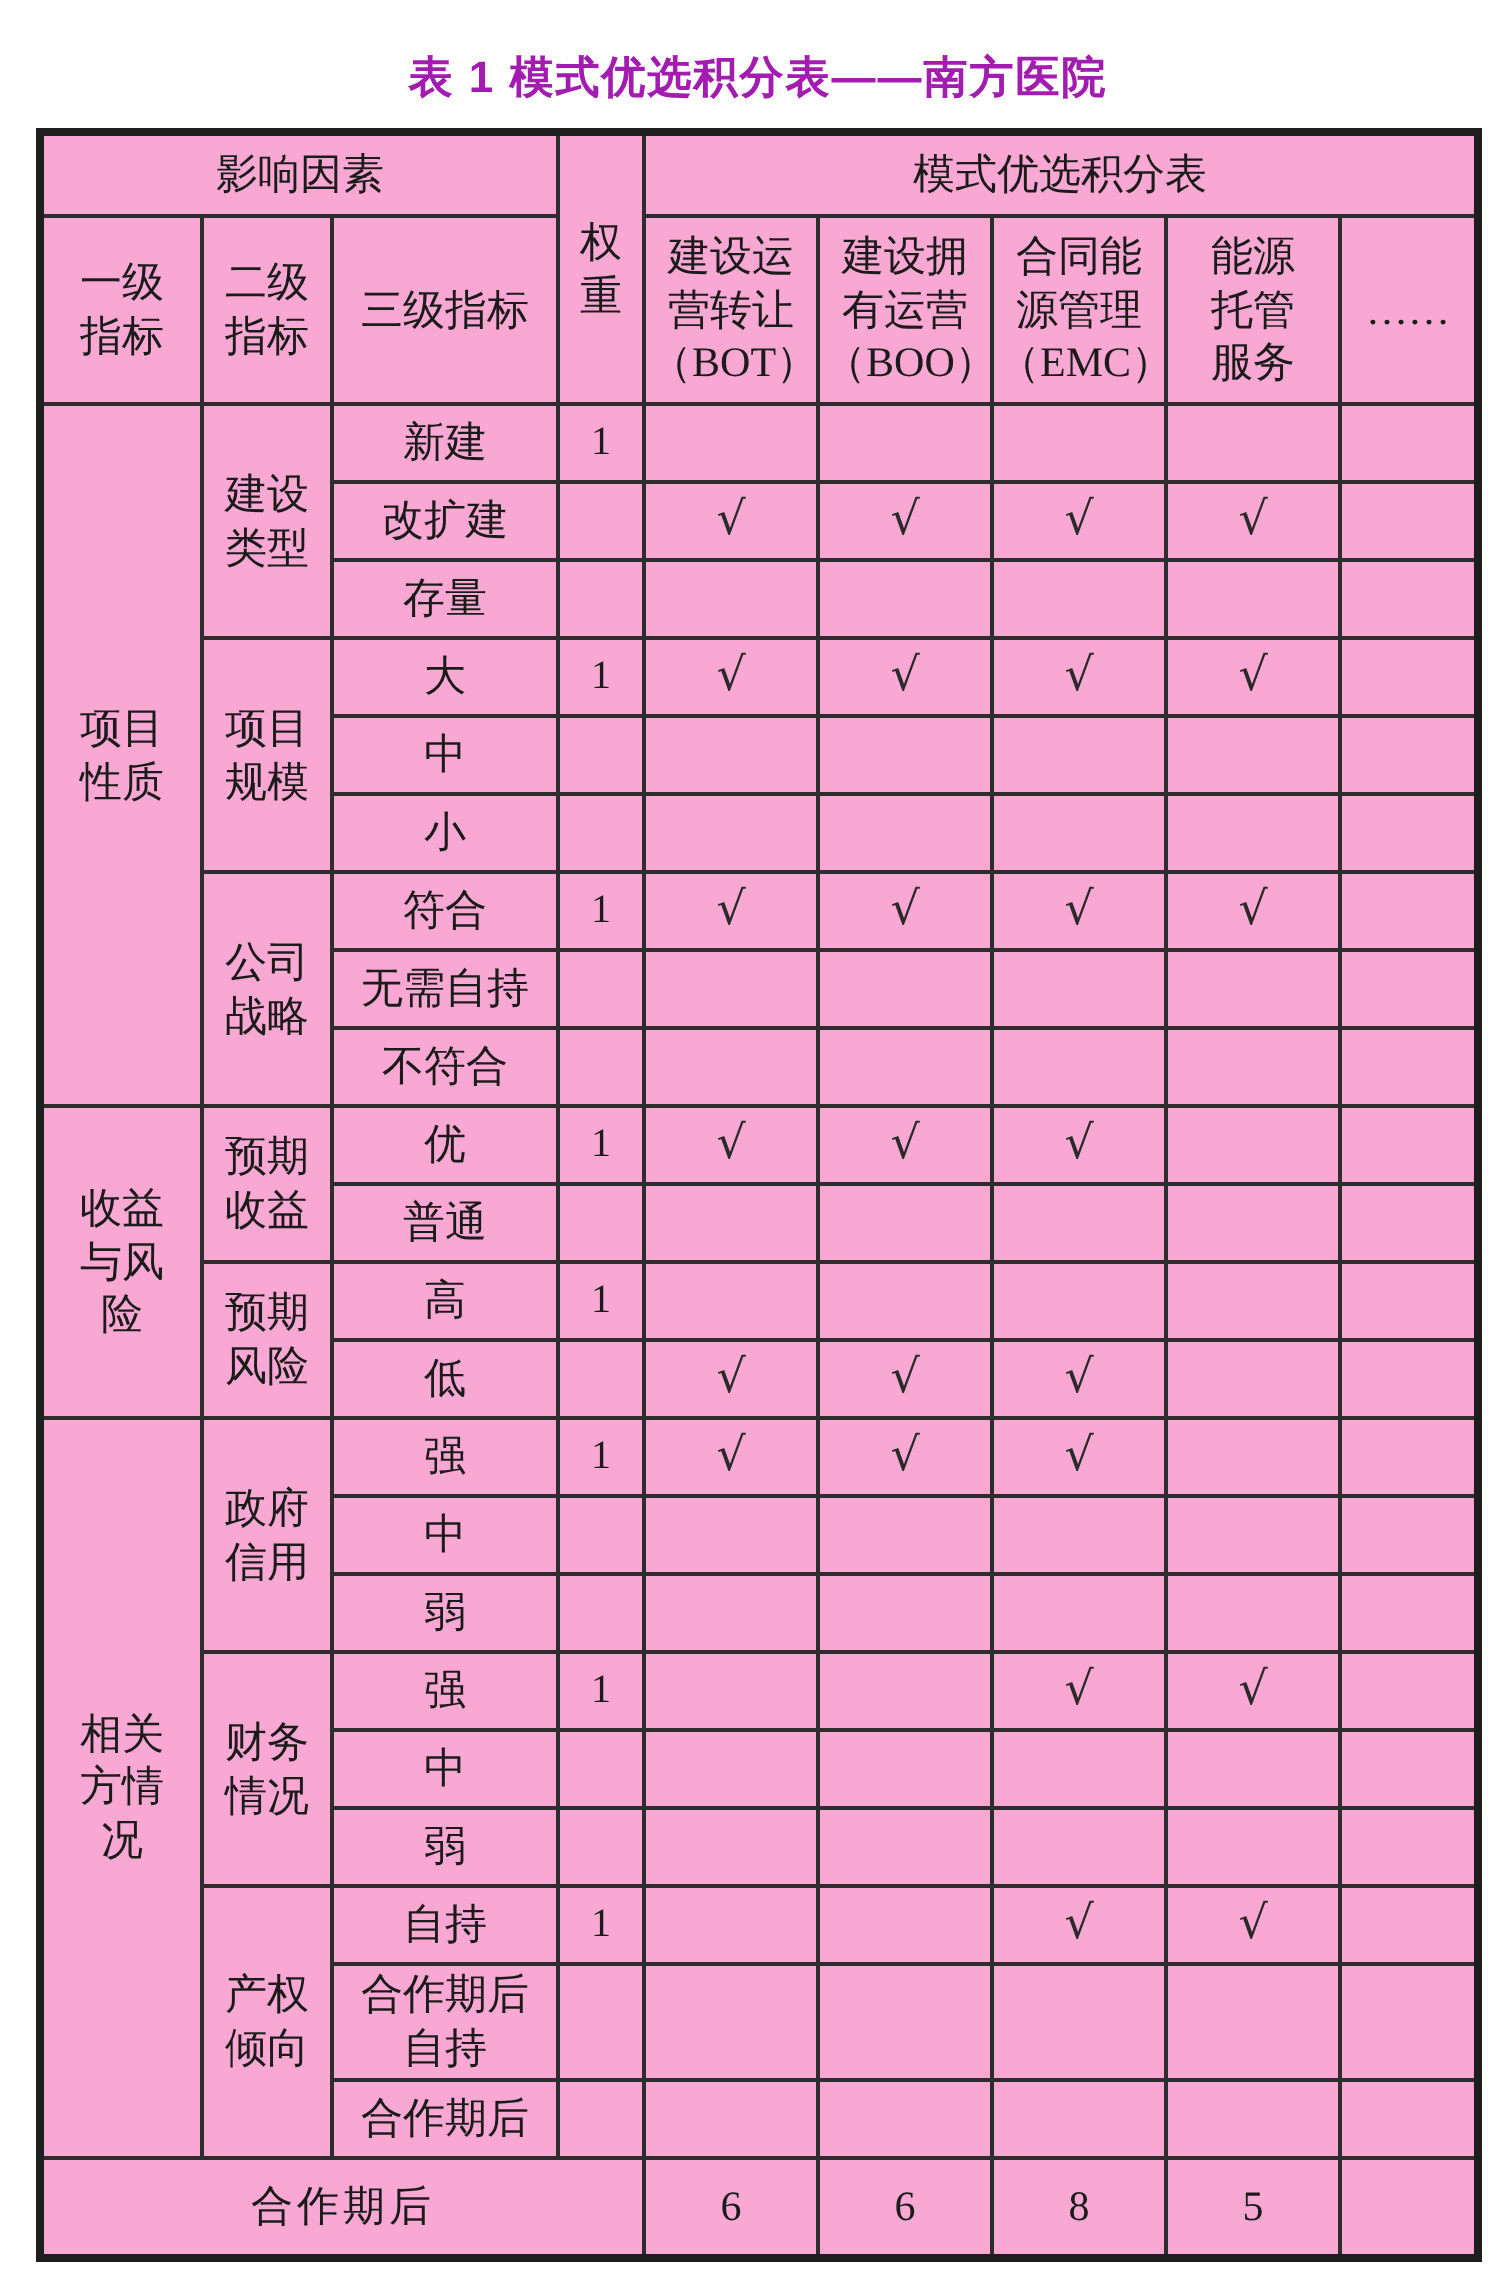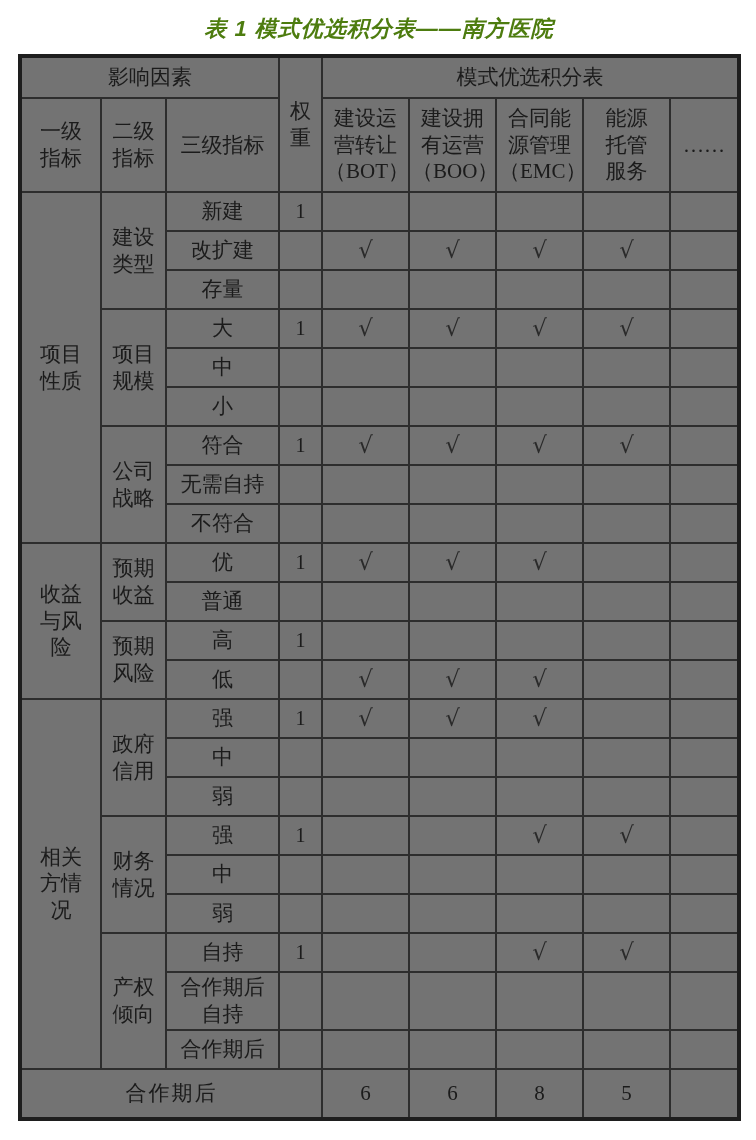--- a/index.html
+++ b/index.html
@@ -16,30 +16,29 @@
     width: 756px;
     box-sizing: border-box;
     padding: 12px 16px 0 18px;
   }
   .title {
     text-align: center;
     font-family: "Liberation Sans", "DejaVu Sans", sans-serif;
     font-weight: bold;
     font-size: 22px;
     letter-spacing: 1px;
-    margin: 2px 0 10px 0;
-    color: #4d7c0f;
-    font-style: italic;
+    margin: 12px 0 10px 0;
+    color: #a21caf;
   }
   table.score-table {
     border-collapse: collapse;
     table-layout: fixed;
     width: 718px;
     border: 4px solid #1e1e1e;
-    background: #737373;
+    background: #f9a8d4;
   }
   .score-table th, .score-table td {
     border: 2px solid #2d2d2d;
     text-align: center;
     vertical-align: middle;
     font-weight: normal;
     font-size: 21px;
     line-height: 1.28;
     padding: 1px 2px;
     box-sizing: border-box;

